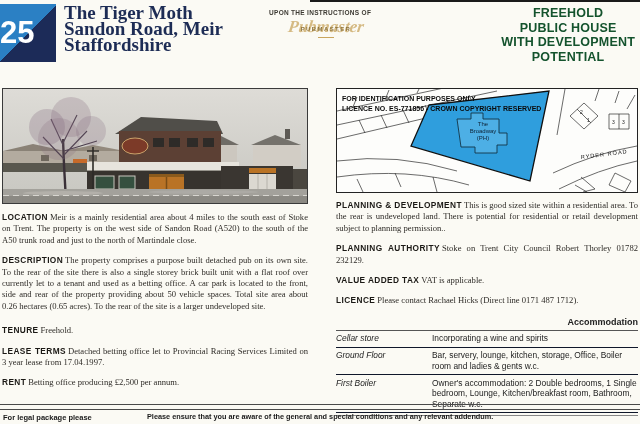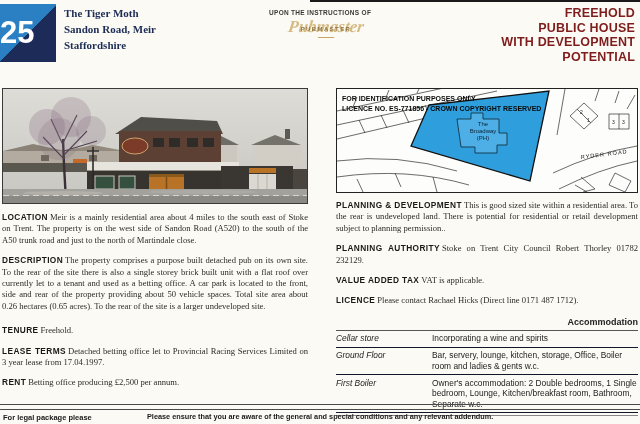--- a/index.html
+++ b/index.html
@@ -12,34 +12,34 @@
   .abs { position:absolute; }
   
   .top-edge { left:310px; top:0; width:330px; height:2px; background:#1a1a1a; }
   
   .lot-badge {
     left:0; top:4px; width:56px; height:58px;
     background:linear-gradient(135deg,#2b80c4 0 50%,#1c2b58 50% 100%);
     display:flex; align-items:center; justify-content:flex-start;
     color:#fff; font:bold 31px "Liberation Sans",sans-serif;
   }
-  .title-block { left:64px; top:5px; color:#1d2c55; font-weight:bold; font-size:11px; line-height:16px; }
+  .title-block { left:64px; top:5px; color:#1d2c55; font-weight:bold; font-size:19px; line-height:16px; }
   .instr { left:269px; top:9px; width:115px; font:bold 6.5px "Liberation Sans",sans-serif; letter-spacing:.3px; color:#3d3a33; }
   .logo { left:276px; top:17px; width:100px; height:28px; }
   .logo-script {
     position:absolute; left:0; top:0; width:100px; text-align:center;
     font:italic bold 17px "Liberation Serif",serif; color:#c9a55e; opacity:.75;
     transform:skewX(-8deg);
   }
   .logo-caps {
     position:absolute; left:0; top:9px; width:100px; text-align:center;
     font:bold 6px "Liberation Sans",sans-serif; letter-spacing:1.4px; color:#8d733c;
   }
   .logo-sub { position:absolute; left:42px; top:20px; width:16px; height:1px; background:#c9a55e; }
-  .banner { right:5px; top:6px; text-align:right; color:#7f1d1d;
+  .banner { right:5px; top:6px; text-align:center; color:#14532d;
     font:bold 12.5px/14.5px "Liberation Sans",sans-serif; letter-spacing:.2px; }
   
   .col-left  { left:2px;  top:88px; width:306px; }
   .col-right { left:336px; top:88px; width:302px; }
   .photo-frame { width:306px; height:116px; border:1px solid #3a3a3a; background:#d6d5d0; margin-bottom:8px; }
   .map-frame { width:302px; height:105px; border:1px solid #222; background:#fff; margin-bottom:7px; }
   svg { display:block; }
   p.sec { font-size:8.6px; line-height:11.4px; text-align:justify; margin:0 0 9px; color:#2e2b27; }
   .lbl { font-family:"Liberation Sans",sans-serif; font-weight:bold; font-size:8.3px;
          letter-spacing:.4px; color:#1b1915; margin-right:2px;margin-top:16px; }

